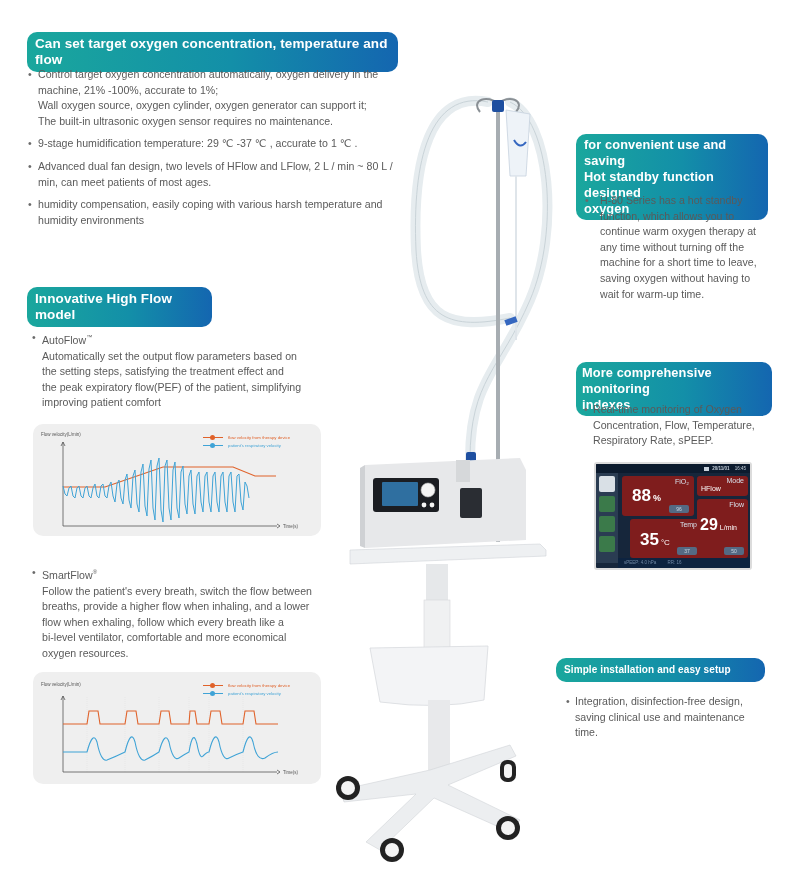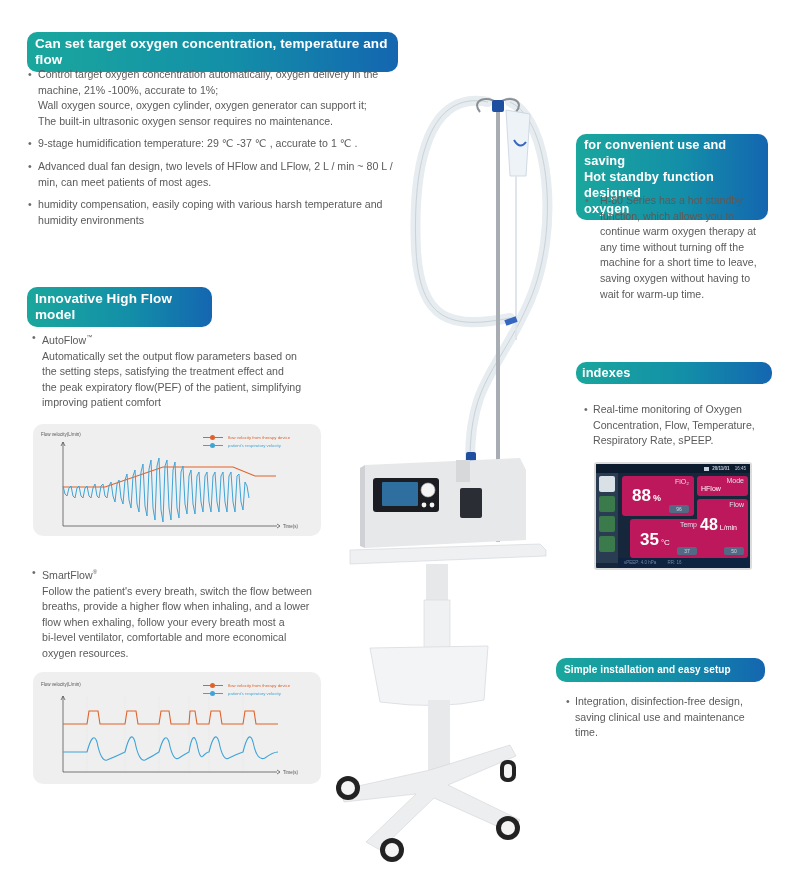--- a/index.html
+++ b/index.html
@@ -37,21 +37,21 @@
   .legend-line::after { content: ""; position: absolute; left: 7px; top: -2px; width: 5px; height: 5px; border-radius: 50%; background: inherit; }
 
   
   .monitor {
     position: absolute; left: 594px; top: 462px; width: 158px; height: 108px;
     background: #16263b; border: 2px solid #dcdcdc; border-radius: 3px; overflow: hidden;
   }
   .mon-top { position: absolute; left: 0; top: 0; width: 100%; height: 9px; background: #0c1b2e; font-size: 4.5px; color: #c7d1dc; text-align: right; padding-right: 4px; line-height: 9px; }
   .mon-side { position: absolute; left: 0; top: 9px; width: 22px; height: 90px; background: #2a3c52; }
   .mon-side-btn { position: absolute; left: 3px; width: 16px; height: 16px; border-radius: 2px; }
-  .mon-panel { position: absolute; background: #be185d; border-radius: 3px; color: #fff; }
+  .mon-panel { position: absolute; background: #7f1d1d; border-radius: 3px; color: #fff; }
   .mon-big { position: absolute; font-weight: bold; color: #fff; }
   .mon-label { position: absolute; font-size: 7px; color: #d7e0ea; }
   .mon-set { position: absolute; background: #546a84; border-radius: 2px; font-size: 5px; color: #cfd8e3; text-align: center; }
   .mon-bottom { position: absolute; left: 22px; bottom: 0; width: 136px; height: 10px; background: #0d2340; font-size: 4.5px; color: #6f87a5; line-height: 10px; padding-left: 6px; }
 
   
   .device { position: absolute; left: 320px; top: 80px; width: 240px; height: 790px; }
 </style>
 </head>
 <body>
@@ -109,21 +109,21 @@
     <polyline points="30,63 72,63 130,43 200,43 222,52 243,52" fill="none" stroke="#e0622a" stroke-width="1.1"></polyline>
     <polyline fill="none" stroke="#3fa3d6" stroke-width="1" points="30,62 32,70 34,72 36,64 38,62 40,72 42,74 44,64 46,62 48,72 50,74 52,64 54,62 56,72 58,74 60,64 62,60 64,72 66,74 68,62 70,60 72,72 74,74 76,62 78,58 80,72 82,78 84,60 86,56 88,74 90,80 92,56 94,50 96,76 98,84 100,52 102,46 104,80 106,88 108,48 110,40 112,82 114,92 116,45 118,36 120,84 122,96 124,42 126,34 128,86 130,98 132,42 134,36 136,84 138,96 140,46 142,38 144,84 146,94 148,48 150,42 152,80 154,90 156,52 158,46 160,80 162,90 164,52 166,48 168,78 170,88 172,52 174,48 176,78 178,88 180,52 182,48 184,78 186,88 188,52 190,48 192,78 194,88 196,52 198,48 200,78 202,88 204,52 206,50 208,78 210,86 212,58 214,62 216,74"></polyline>
   </svg>
 </div>
 
 <div class="text-block" style="left:32px; top:565px; width:300px;">
   <div class="bullet">
     <div><span>SmartFlow</span><span class="sup">®</span></div>
     <div>Follow the patient's every breath, switch the flow between</div>
     <div>breaths, provide a higher flow when inhaling, and a lower</div>
-    <div>flow when exhaling, follow your every breath most a</div>
+    <div>flow when exhaling, follow which every breath like a</div>
     <div>bi-level ventilator, comfortable and more economical</div>
     <div>oxygen resources.</div>
   </div>
 </div>
 
 <div class="chart-card" style="left:33px; top:672px; width:288px; height:112px;">
   <div class="chart-ylabel" style="left:8px; top:10px;">Flow velocity(L/min)</div>
   <div class="legend-row" style="left:170px; top:11px; color:#e0622a;">
     <span class="legend-line" style="background:#e0622a;"></span>
     <span>flow velocity from therapy device</span>
@@ -214,20 +214,21 @@
     <div>function, which allows you to</div>
     <div>continue warm oxygen therapy at</div>
     <div>any time without turning off the</div>
     <div>machine for a short time to leave,</div>
     <div>saving oxygen without having to</div>
     <div>wait for warm-up time.</div>
   </div>
 </div>
 
 <div class="heading" style="left:576px; top:362px; width:196px; font-size:12.8px; line-height:16px; padding:3px 6px;">
+  <div>More comprehensive monitoring</div>
   <div>indexes</div>
 </div>
 <div class="text-block" style="left:581px; top:402px; width:200px;">
   <div class="bullet bullet-wide" style="padding-left:12px;">
     <div>Real-time monitoring of Oxygen</div>
     <div>Concentration, Flow, Temperature,</div>
     <div>Respiratory Rate, sPEEP.</div>
   </div>
 </div>
 
@@ -256,21 +257,21 @@
   </div>
 
   <div class="mon-panel" style="left:26px; top:55px; width:72px; height:39px;margin-left:8px;">
     <div class="mon-label" style="right:5px; top:2px;">Temp</div>
     <div class="mon-big" style="left:10px; top:11px; font-size:17px;"><span>35</span><span style="font-size:8px; font-weight:normal; margin-left:2px;">°C</span></div>
     <div class="mon-set" style="right:5px; bottom:3px; width:20px; height:8px; line-height:8px;">37</div>
   </div>
 
   <div class="mon-panel" style="left:101px; top:35px; width:51px; height:59px;">
     <div class="mon-label" style="right:4px; top:2px;">Flow</div>
-    <div class="mon-big" style="left:3px; top:17px; font-size:16px;"><span>48</span><span style="font-size:7px; font-weight:normal; margin-left:2px;">L/min</span></div>
+    <div class="mon-big" style="left:3px; top:17px; font-size:16px;"><span>29</span><span style="font-size:7px; font-weight:normal; margin-left:2px;">L/min</span></div>
     <div class="mon-set" style="right:4px; bottom:3px; width:20px; height:8px; line-height:8px;">50</div>
   </div>
   <div class="mon-bottom">
     <span>sPEEP: 4.0 hPa</span>
     <span style="margin-left:10px;">RR: 16</span>
   </div>
 </div>
 
 <div class="heading" style="left:556px; top:658px; width:209px; font-size:10px;">Simple installation and easy setup</div>
 <div class="text-block" style="left:563px; top:694px; width:220px;">

